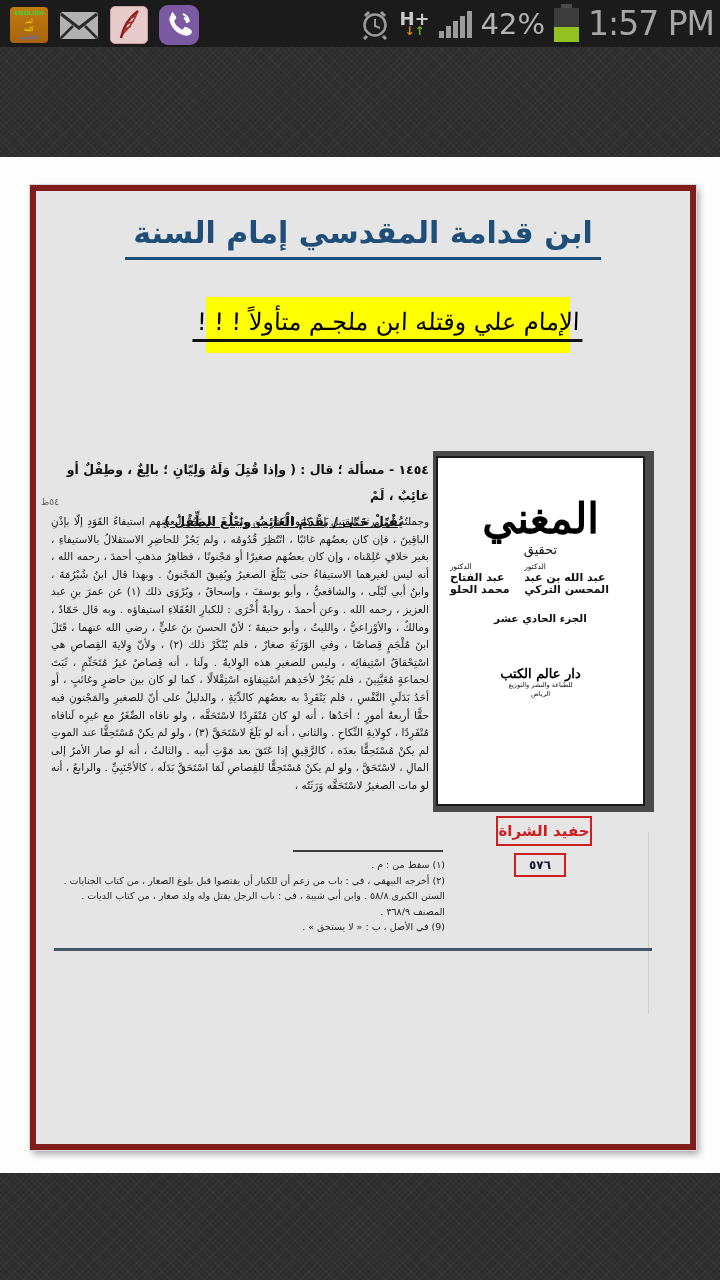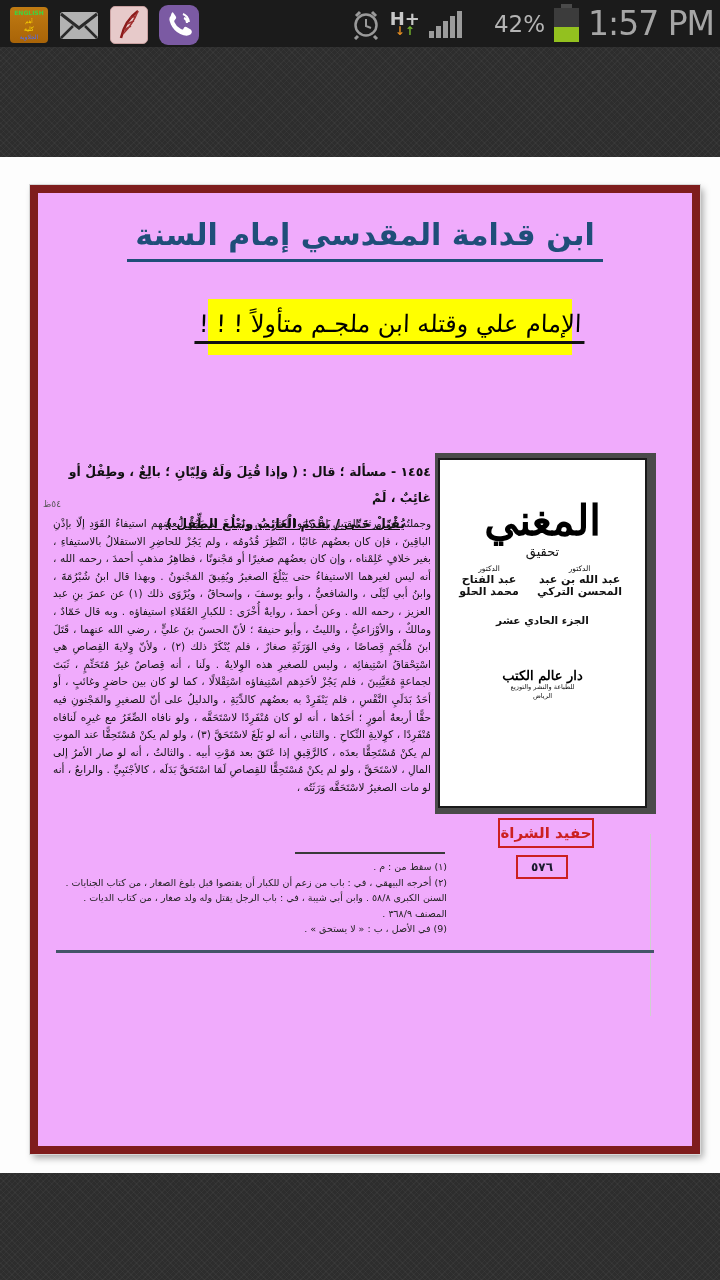--- a/index.html
+++ b/index.html
@@ -23,41 +23,41 @@
   .feather-icon{width:36px;height:36px;border-radius:5px;background:#e7caca;border:1px solid #c9a0a0;}
   .viber-icon{width:40px;height:40px;border-radius:9px;background:#7b5aa3;}
   .sb-right{position:absolute;right:6px;top:0;height:47px;display:flex;align-items:center;gap:9px;}
   .hplus{display:flex;flex-direction:column;align-items:center;line-height:15px;}
   .hplus .h{font-size:18px;font-weight:bold;color:#c8c8c8;}
   .hplus .arrows{font-size:12px;font-weight:bold;line-height:10px;}
   .hplus .dn{color:#e08a20;}
   .hplus .up{color:#74b42c;}
   .sig{display:flex;align-items:flex-end;gap:2px;height:28px;}
   .sig i{display:block;width:5px;background:#9b9b9b;}
-  .pct{font-size:23px;color:#b4b4b4;margin-left:23px;}
+  .pct{font-size:29px;color:#b4b4b4;}
   .batt{width:25px;height:40px;display:flex;flex-direction:column;align-items:center;}
   .batt .nub{width:11px;height:4px;background:#4a4a4a;}
   .batt .bod{width:25px;height:34px;display:flex;flex-direction:column;}
   .batt .top{flex:0 0 58%;background:#3c3c3c;}
   .batt .grn{flex:1;background:#93c11f;}
   .clock-time{font-size:33px;color:#a6a6a6;letter-spacing:-1px;}
   
   .band{
     position:absolute;left:0;width:720px;background-color:#2d2d2d;
     background-image:
       repeating-linear-gradient(45deg,rgba(255,255,255,.03) 0 1px,transparent 1px 4px),
       repeating-linear-gradient(-45deg,rgba(255,255,255,.03) 0 1px,transparent 1px 4px);
   }
   .band-top{top:47px;height:110px;}
   .band-bottom{top:1173px;height:107px;}
   .white-area{position:absolute;left:0;top:157px;width:720px;height:1016px;background:#fdfdfd;}
   
   .page{
-    position:absolute;left:30px;top:185px;width:654px;height:953px;background:#f0abfc;
-    border:8px solid #7f1d1d;box-shadow:0 0 0 1px #d8d8d8,3px 4px 7px rgba(0,0,0,.35);
+    position:absolute;left:30px;top:185px;width:654px;height:953px;background:#e5e5e5;
+    border:6px solid #7f1d1d;box-shadow:0 0 0 1px #d8d8d8,3px 4px 7px rgba(0,0,0,.35);
   }
   .doc-title{position:absolute;left:0;top:24px;width:100%;text-align:center;direction:rtl;}
   .doc-title span{
     display:inline-block;color:#1f4e79;font-size:30px;font-weight:bold;
     border-bottom:3px solid #1f4e79;padding:0 8px 7px;
   }
   .highlight-wrap{
     position:absolute;left:170px;top:106px;width:364px;height:56px;background:#ffff00;
     display:flex;align-items:center;justify-content:center;direction:rtl;
   }
@@ -91,21 +91,21 @@
   
   .cover{position:absolute;left:397px;top:260px;width:221px;height:361px;background:#4a4a4a;}
   .cover-inner{
     position:absolute;left:3px;top:5px;right:9px;bottom:6px;background:#fff;
     border:2px solid #1a1a1a;display:flex;flex-direction:column;align-items:center;direction:rtl;
   }
   .cv-title{font-family:"DejaVu Serif",serif;font-size:42px;font-weight:bold;color:#000;margin-top:38px;line-height:46px;}
   .cv-authors{font-size:6.5px;line-height:10px;text-align:center;color:#111;margin-top:12px;}
   .cv-tahqiq{font-size:13px;color:#111;}
   .cv-docs{display:flex;width:100%;justify-content:space-between;padding:0 12px;box-sizing:border-box;margin-top:4px;}
-  .cv-doc{text-align:center;font-size:7.5px;line-height:11px;color:#111;}
+  .cv-doc{text-align:left;font-size:7.5px;line-height:11px;color:#111;}
   .cv-doc b{font-size:11px;}
   .cv-volume{font-size:10.5px;font-weight:bold;color:#111;margin-top:16px;}
   .cv-pub{font-size:13px;font-weight:bold;color:#000;margin-top:42px;font-family:"DejaVu Serif",serif;}
   .cv-pub-sub,.cv-pub-city{font-size:6.5px;color:#111;line-height:9px;}
   
   .stamp{
     position:absolute;left:460px;top:625px;width:92px;height:26px;border:2px solid #cc2020;
     color:#cc2020;font-size:15px;font-weight:bold;display:flex;align-items:center;justify-content:center;direction:rtl;
   }
   .page-num{

